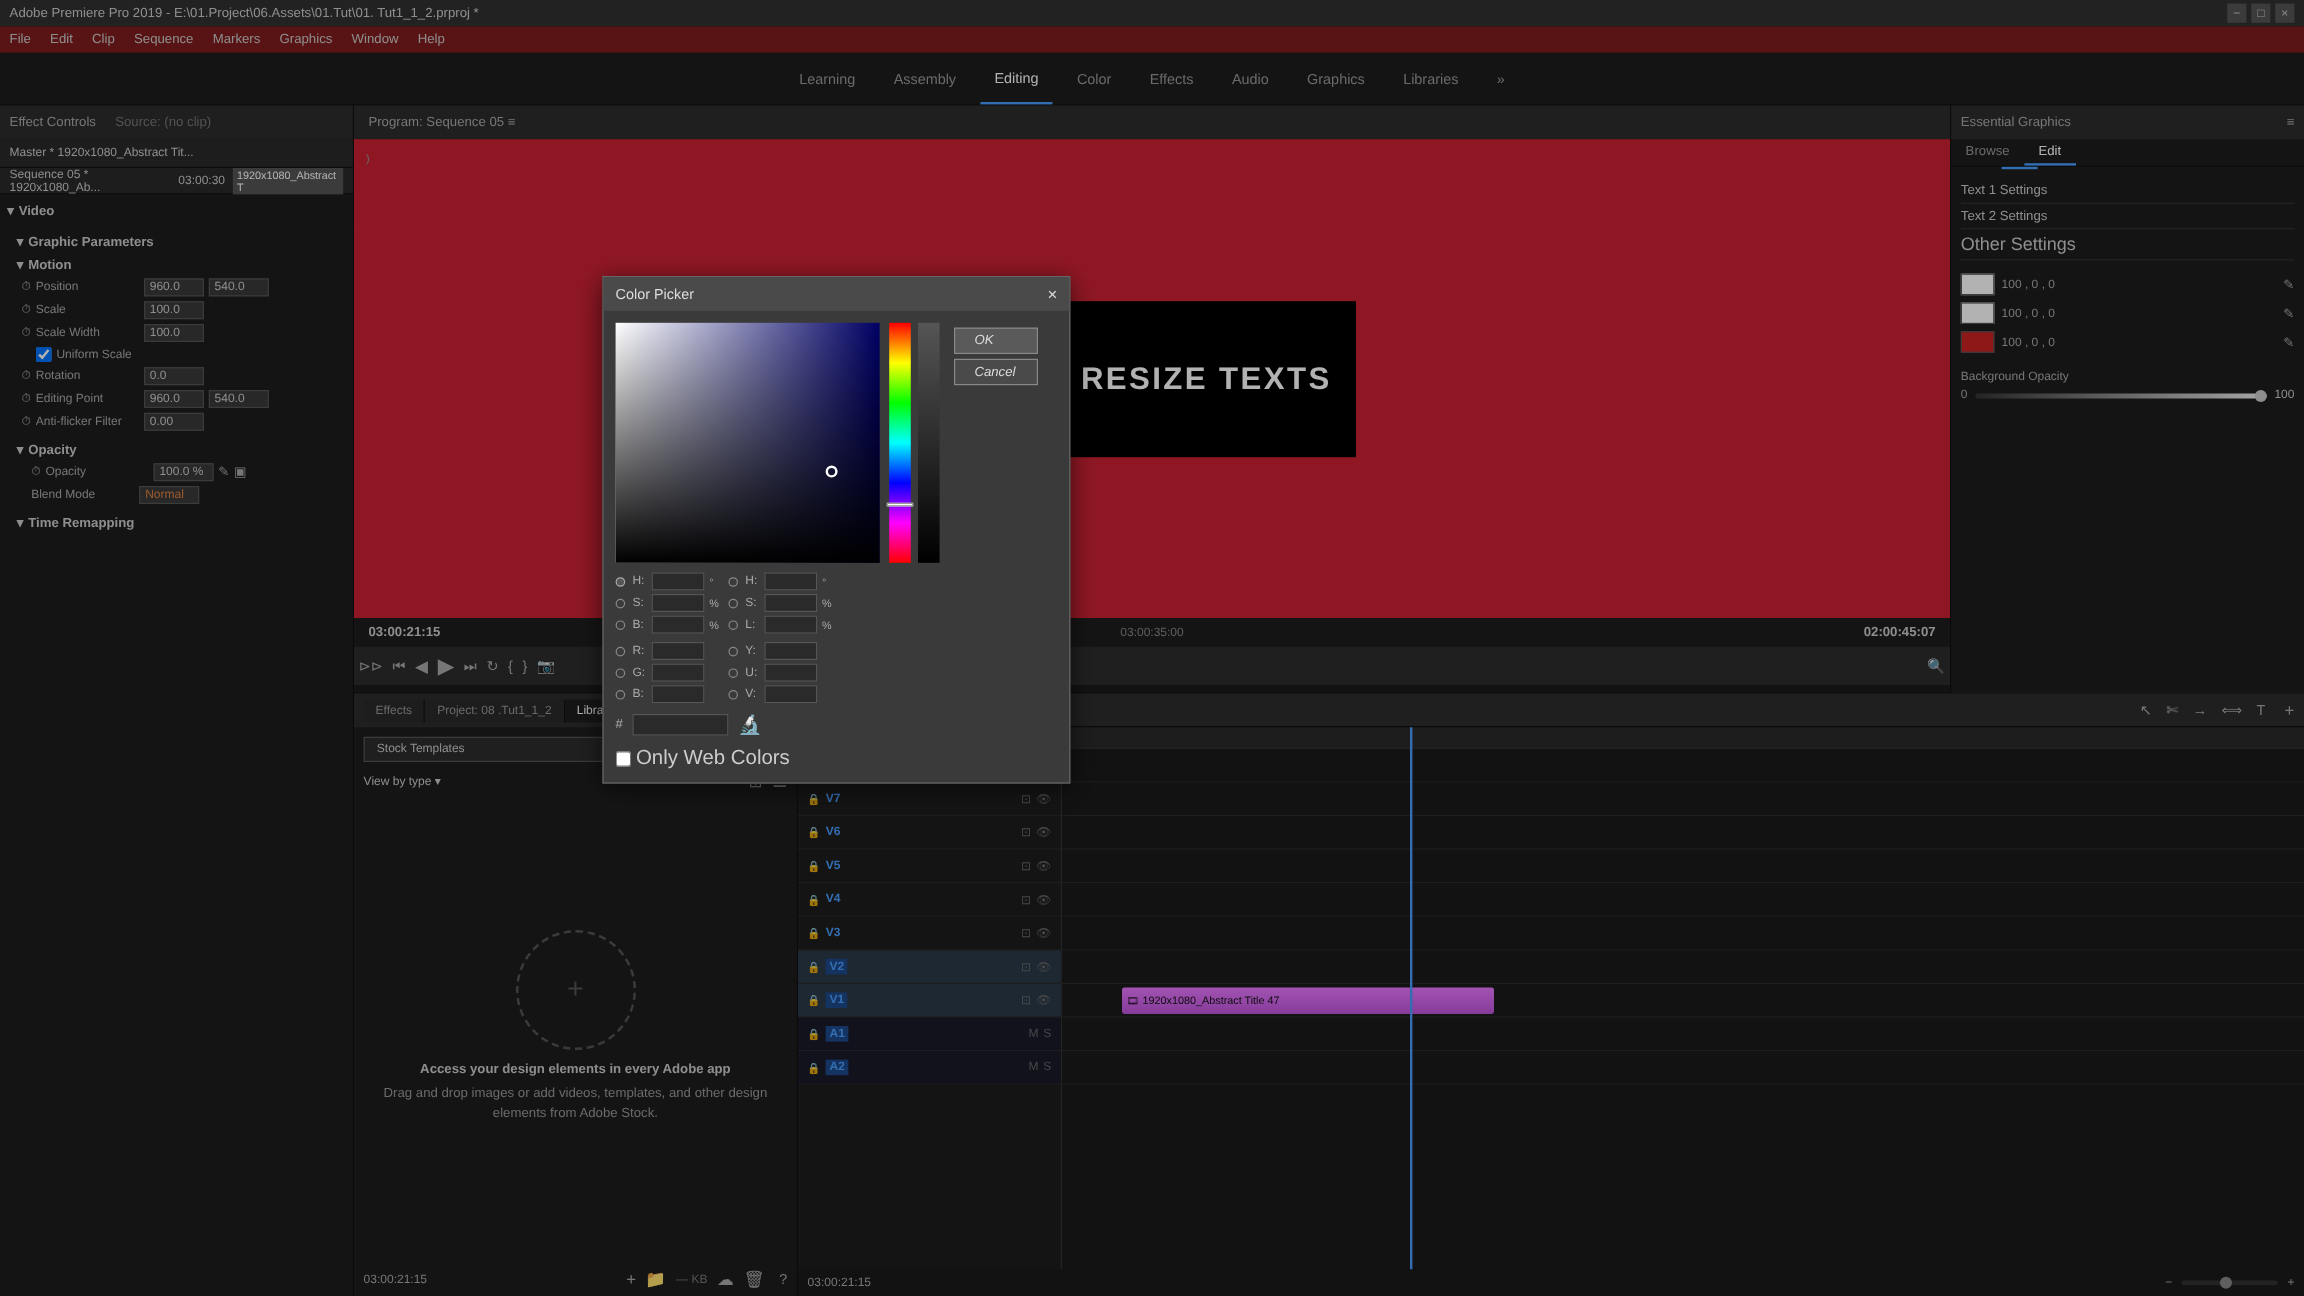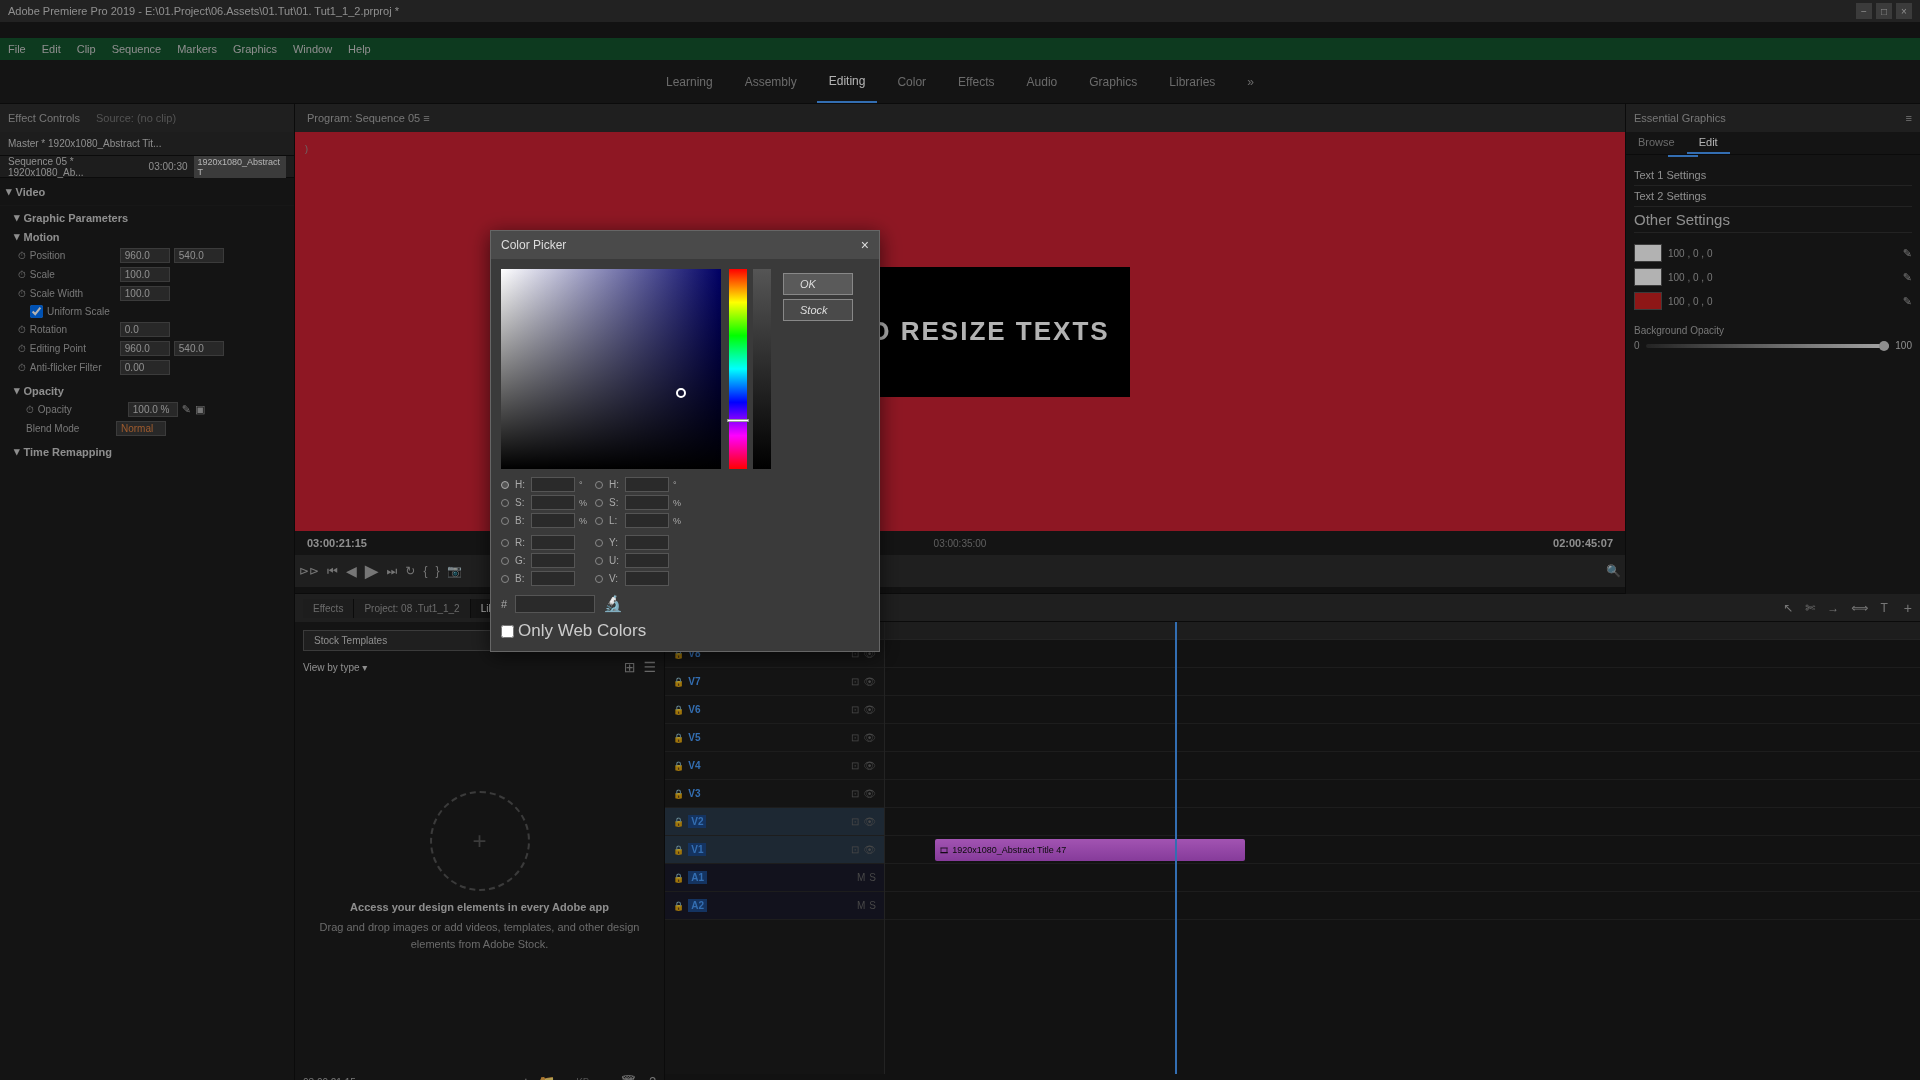--- a/index.html
+++ b/index.html
@@ -4,21 +4,21 @@
   <style>
     * { margin: 0; padding: 0; box-sizing: border-box; }
     body { width: 1920px; height: 1080px; background: #1a1a1a; font-family: 'Segoe UI', Arial, sans-serif; font-size: 11px; color: #ccc; overflow: hidden; position: relative; }
 
     
     #title-bar { background: #323232; height: 22px; display: flex; align-items: center; padding: 0 8px; justify-content: space-between; }
     #title-bar .win-controls { display: flex; gap: 4px; }
     #title-bar .win-btn { width: 16px; height: 16px; background: #555; border: none; cursor: pointer; font-size: 10px; color: #ccc; display: flex; align-items: center; justify-content: center; }
 
     
-    #menu-bar { background: #14532d; height: 22px; display: flex; align-items: center; padding: 0 8px; gap: 16px; margin-top: 16px; }
+    #menu-bar { background: #7f1d1d; height: 22px; display: flex; align-items: center; padding: 0 8px; gap: 16px; }
     #menu-bar span { font-size: 11px; color: #ccc; cursor: pointer; }
 
     
     #workspace-bar { background: #1e1e1e; height: 44px; display: flex; align-items: center; padding: 0 16px; justify-content: center; gap: 8px; border-bottom: 1px solid #111; }
     .ws-tab { padding: 4px 12px; font-size: 12px; color: #999; cursor: pointer; height: 100%; display: flex; align-items: center; }
     .ws-tab.active { color: #fff; border-bottom: 2px solid #4a9eff; }
 
     
     #main { display: flex; height: calc(1080px - 22px - 22px - 44px); }
 
@@ -70,21 +70,21 @@
     #stock-select { background: #2d2d2d; border: 1px solid #555; color: #ccc; padding: 3px 6px; font-size: 10px; width: 100%; }
     #view-controls { display: flex; align-items: center; gap: 8px; }
     #library-empty { flex: 1; display: flex; flex-direction: column; align-items: center; justify-content: center; gap: 8px; }
     #library-empty .circle-placeholder { width: 100px; height: 100px; border: 2px dashed #555; border-radius: 50%; display: flex; align-items: center; justify-content: center; color: #555; font-size: 24px; }
     #library-empty .msg { text-align: center; font-size: 11px; color: #999; line-height: 1.5; }
     #library-bottom { padding: 6px 8px; display: flex; align-items: center; gap: 8px; }
     #library-bottom span { font-size: 10px; color: #aaa; }
 
     
     #color-picker-overlay { position: fixed; top: 0; left: 0; width: 100%; height: 100%; background: rgba(0,0,0,0.3); z-index: 100; display: flex; align-items: center; justify-content: center; }
-    #color-picker-dialog { background: #3a3a3a; border: 1px solid #666; width: 390px; padding: 0; box-shadow: 0 4px 20px rgba(0,0,0,0.6); position: absolute; top: 230px; left: 490px; }
+    #color-picker-dialog { background: #3a3a3a; border: 1px solid #666; width: 390px; padding: 0; box-shadow: 0 4px 20px rgba(0,0,0,0.6); position: absolute; top: 230px; left: 502px; }
     #cp-titlebar { background: #4a4a4a; padding: 6px 10px; display: flex; align-items: center; justify-content: space-between; }
     #cp-titlebar span { font-size: 12px; color: #ddd; }
     #cp-close { background: none; border: none; color: #ddd; cursor: pointer; font-size: 14px; }
     #cp-body { padding: 10px; display: flex; flex-direction: column; gap: 8px; }
     #cp-top { display: flex; gap: 8px; }
     #cp-gradient { width: 220px; height: 200px; background: linear-gradient(to right, #fff, #000), linear-gradient(to bottom, transparent, #000); background-blend-mode: multiply; position: relative; cursor: crosshair; }
     #cp-right { display: flex; gap: 6px; }
     #cp-hue-slider { width: 18px; height: 200px; background: linear-gradient(to bottom, #ff0000, #ffff00, #00ff00, #00ffff, #0000ff, #ff00ff, #ff0000); cursor: pointer; position: relative; }
     #cp-hue-thumb { position: absolute; left: -2px; right: -2px; top: 75%; height: 3px; background: #fff; border: 1px solid #999; }
     #cp-opacity-preview { width: 18px; height: 200px; background: linear-gradient(to bottom, #777, #000); position: relative; cursor: pointer; }
@@ -553,21 +553,21 @@
           <div id="cp-hue-slider">
             <div id="cp-hue-thumb"></div>
           </div>
 
           <div id="cp-opacity-preview" style="background:linear-gradient(to bottom, #555, #000);">
           </div>
         </div>
 
         <div id="cp-buttons">
           <button class="cp-btn primary">OK</button>
-          <button class="cp-btn">Stock</button>
+          <button class="cp-btn">Cancel</button>
         </div>
       </div>
 
       <div id="cp-fields">
 
         <div id="cp-left-fields">
           <div class="field-row">
             <span class="radio-dot" style="border-color:#aaa; background:#555;"></span>
             <label>H:</label>
             <input type="text" style="">

